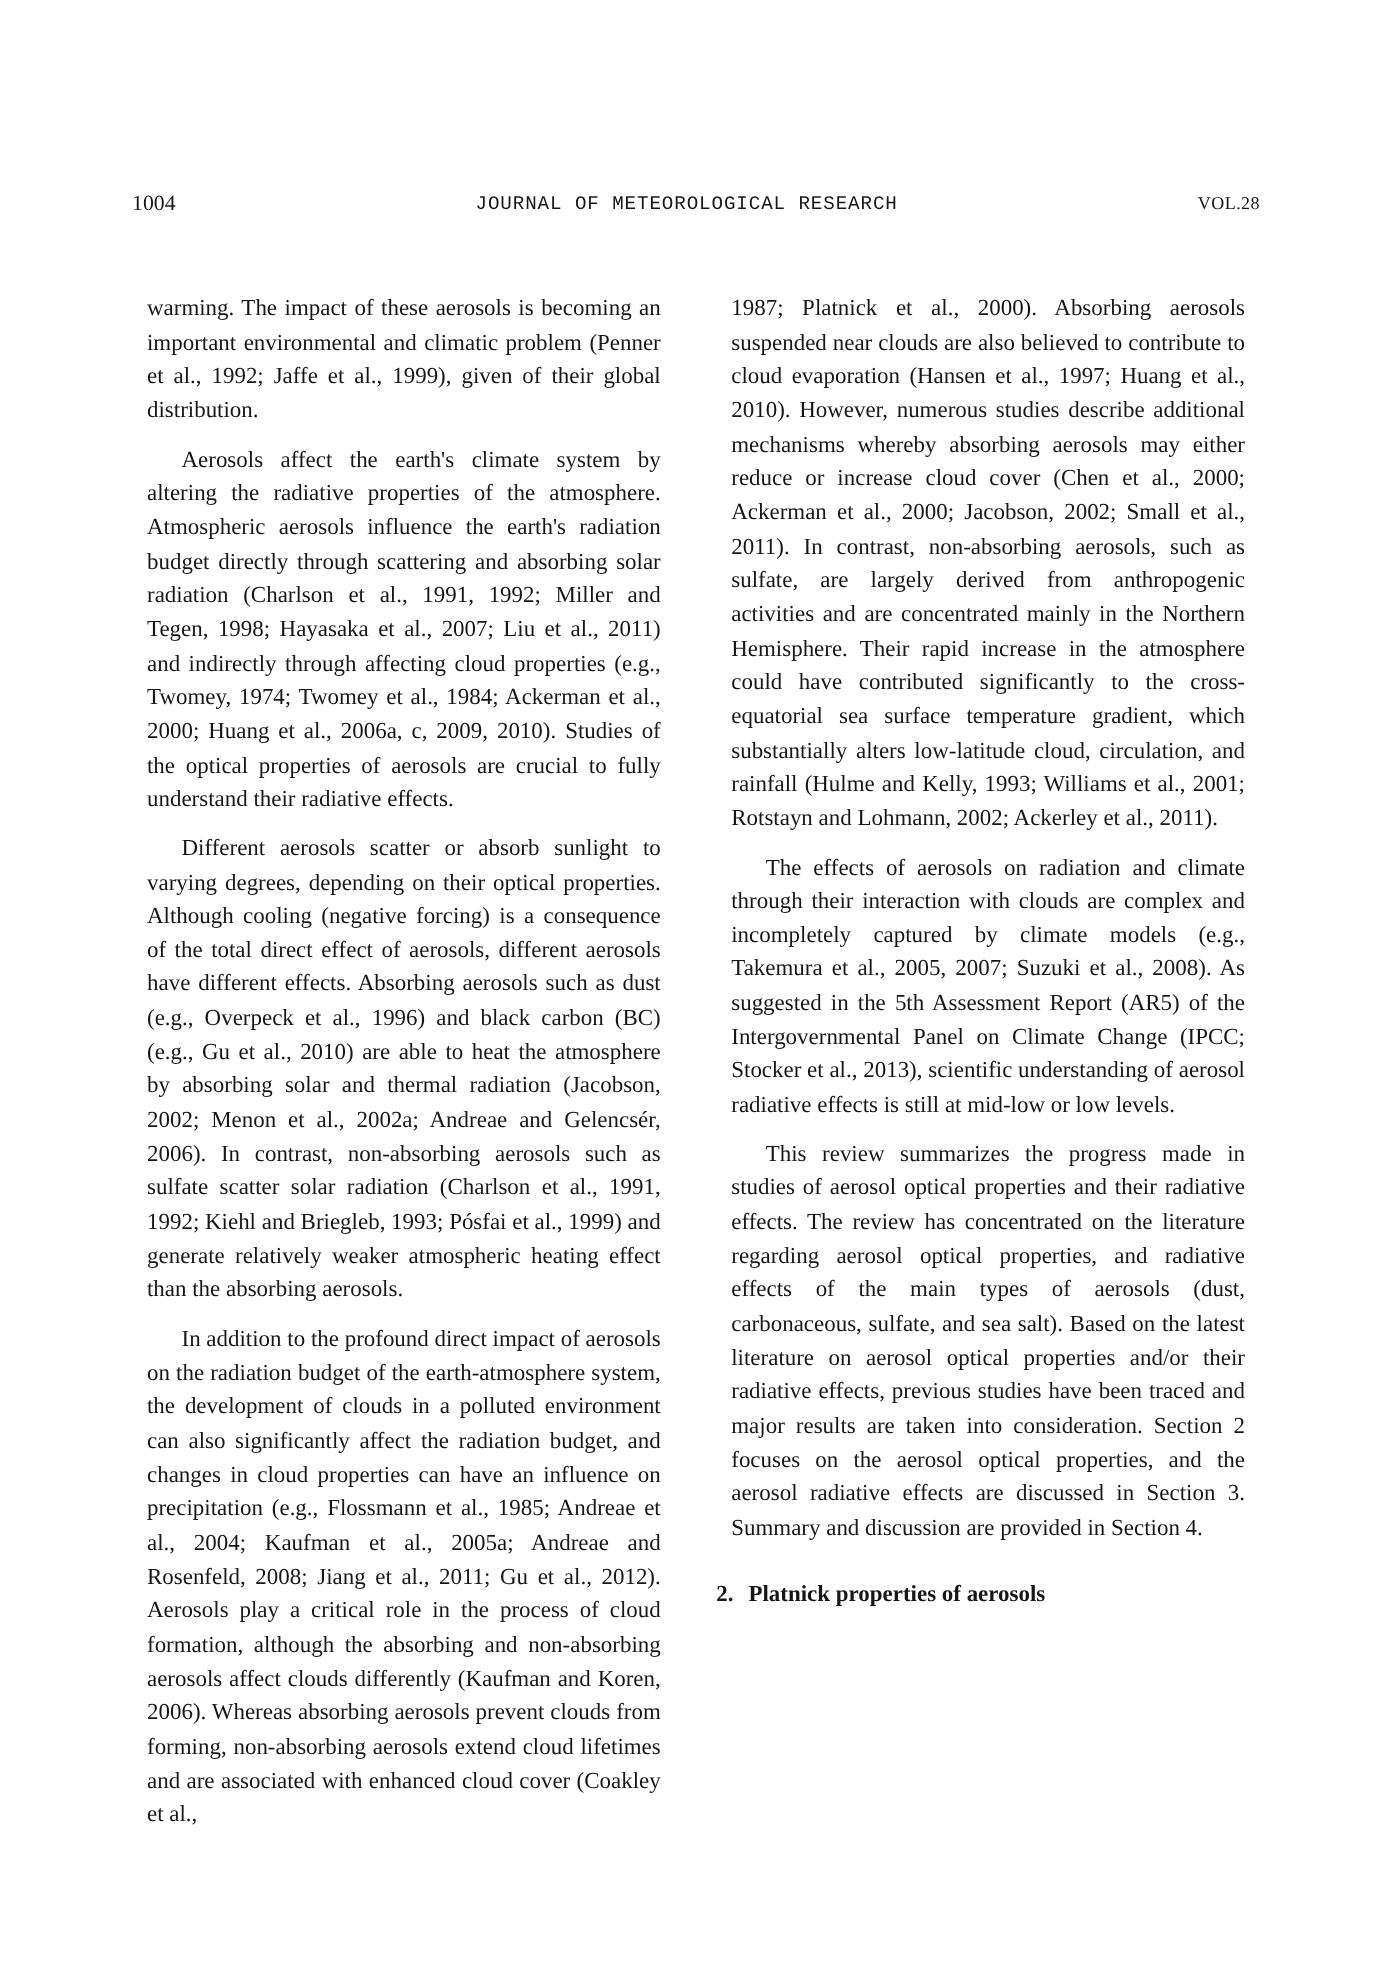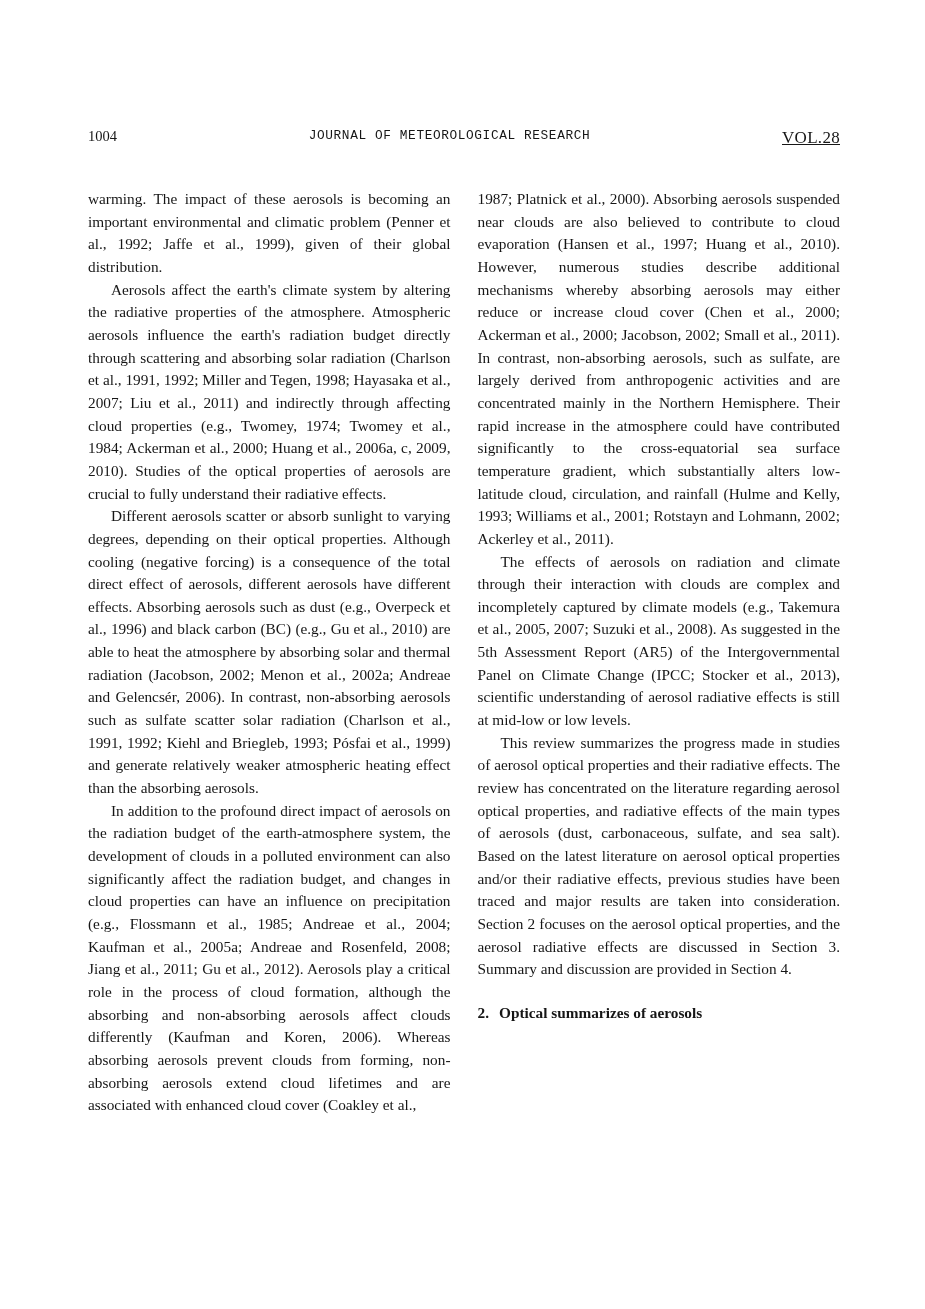--- a/index.html
+++ b/index.html
@@ -23,30 +23,30 @@
     align-items: flex-start;
     font-size: 14px;
     margin-bottom: 40px;
   }
   .running-header .page-number { font-size: 14.5px; }
   .running-header .journal-name {
     font-size: 12.8px;
     letter-spacing: 0.6px;
     font-family: Liberation Mono, monospace;
   }
-  .running-header .volume { font-size: 17px; letter-spacing: 0.3px; text-decoration: underline; }
+  .running-header .volume { font-size: 12px; letter-spacing: 0.3px; }
   .columns {
     display: flex;
     gap: 27px;
     font-size: 15.3px;
     line-height: 22.65px;
     text-align: justify;
   }
   .col { width: 363px; }
-  .col p { margin: 0; }
+  .col p { margin: 10px; }
   .col p.indent { text-indent: 23px; }
   .section-heading {
     font-size: 15.3px;
     font-weight: bold;
     text-align: left;
     margin: 21px 0 20px 0;
     line-height: 22px;
   }
   .section-heading .sec-num { margin-right: 10px; }
 </style>
@@ -68,19 +68,19 @@
       <p class="indent">Aerosols affect the earth's climate system by altering the radiative properties of the atmosphere. Atmospheric aerosols influence the earth's radiation budget directly through scattering and absorbing solar radiation (Charlson et al., 1991, 1992; Miller and Tegen, 1998; Hayasaka et al., 2007; Liu et al., 2011) and indirectly through affecting cloud properties (e.g., Twomey, 1974; Twomey et al., 1984; Ackerman et al., 2000; Huang et al., 2006a, c, 2009, 2010). Studies of the optical properties of aerosols are crucial to fully understand their radiative effects.</p>
       <p class="indent">Different aerosols scatter or absorb sunlight to varying degrees, depending on their optical properties. Although cooling (negative forcing) is a consequence of the total direct effect of aerosols, different aerosols have different effects. Absorbing aerosols such as dust (e.g., Overpeck et al., 1996) and black carbon (BC) (e.g., Gu et al., 2010) are able to heat the atmosphere by absorbing solar and thermal radiation (Jacobson, 2002; Menon et al., 2002a; Andreae and Gelencsér, 2006). In contrast, non-absorbing aerosols such as sulfate scatter solar radiation (Charlson et al., 1991, 1992; Kiehl and Briegleb, 1993; Pósfai et al., 1999) and generate relatively weaker atmospheric heating effect than the absorbing aerosols.</p>
       <p class="indent">In addition to the profound direct impact of aerosols on the radiation budget of the earth-atmosphere system, the development of clouds in a polluted environment can also significantly affect the radiation budget, and changes in cloud properties can have an influence on precipitation (e.g., Flossmann et al., 1985; Andreae et al., 2004; Kaufman et al., 2005a; Andreae and Rosenfeld, 2008; Jiang et al., 2011; Gu et al., 2012). Aerosols play a critical role in the process of cloud formation, although the absorbing and non-absorbing aerosols affect clouds differently (Kaufman and Koren, 2006). Whereas absorbing aerosols prevent clouds from forming, non-absorbing aerosols extend cloud lifetimes and are associated with enhanced cloud cover (Coakley et al.,</p>
     </div>
 
     <div class="col">
       <p>1987; Platnick et al., 2000). Absorbing aerosols suspended near clouds are also believed to contribute to cloud evaporation (Hansen et al., 1997; Huang et al., 2010). However, numerous studies describe additional mechanisms whereby absorbing aerosols may either reduce or increase cloud cover (Chen et al., 2000; Ackerman et al., 2000; Jacobson, 2002; Small et al., 2011). In contrast, non-absorbing aerosols, such as sulfate, are largely derived from anthropogenic activities and are concentrated mainly in the Northern Hemisphere. Their rapid increase in the atmosphere could have contributed significantly to the cross-equatorial sea surface temperature gradient, which substantially alters low-latitude cloud, circulation, and rainfall (Hulme and Kelly, 1993; Williams et al., 2001; Rotstayn and Lohmann, 2002; Ackerley et al., 2011).</p>
       <p class="indent">The effects of aerosols on radiation and climate through their interaction with clouds are complex and incompletely captured by climate models (e.g., Takemura et al., 2005, 2007; Suzuki et al., 2008). As suggested in the 5th Assessment Report (AR5) of the Intergovernmental Panel on Climate Change (IPCC; Stocker et al., 2013), scientific understanding of aerosol radiative effects is still at mid-low or low levels.</p>
       <p class="indent">This review summarizes the progress made in studies of aerosol optical properties and their radiative effects. The review has concentrated on the literature regarding aerosol optical properties, and radiative effects of the main types of aerosols (dust, carbonaceous, sulfate, and sea salt). Based on the latest literature on aerosol optical properties and/or their radiative effects, previous studies have been traced and major results are taken into consideration. Section 2 focuses on the aerosol optical properties, and the aerosol radiative effects are discussed in Section 3. Summary and discussion are provided in Section 4.</p>
       <h2 class="section-heading">
-        <span class="sec-num">2.</span><span>Optical summarizes of aerosols</span>
+        <span class="sec-num">2.</span><span>Platnick properties of aerosols</span>
       </h2>
     </div>
 
   </div>
 
 </div>
 
 </body></html>

